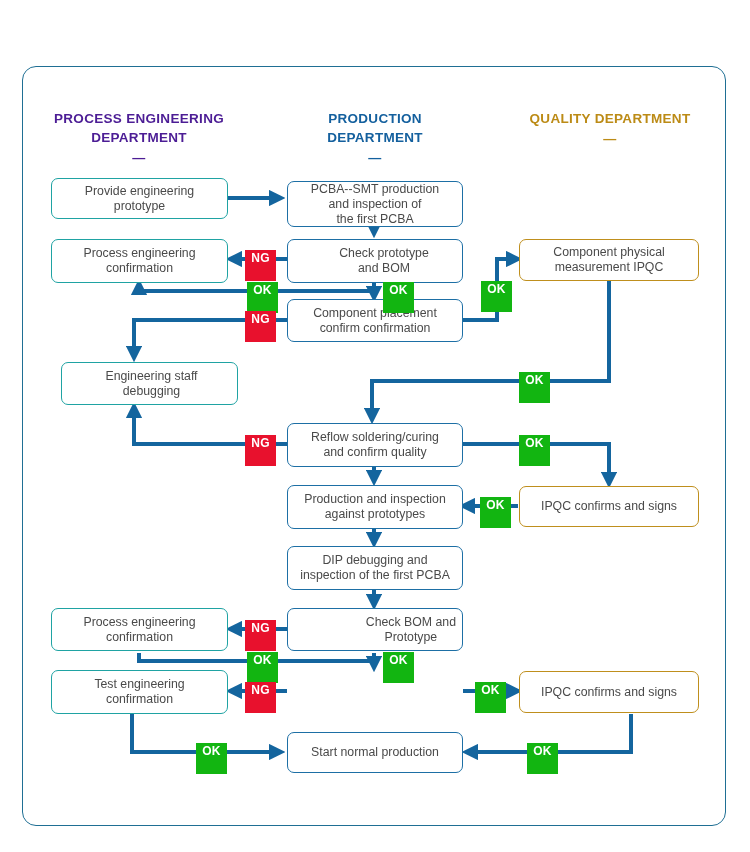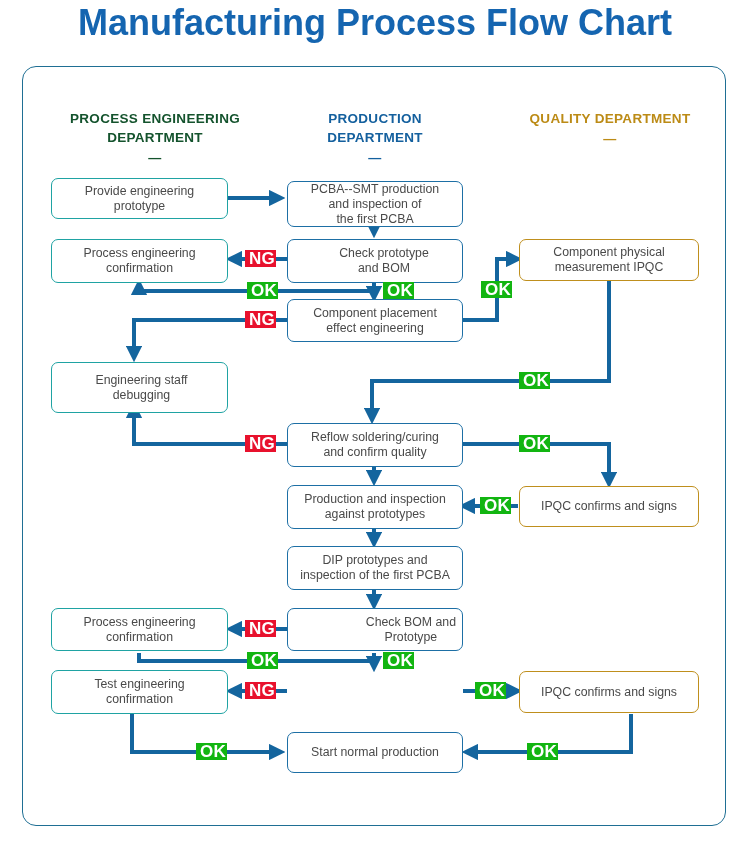--- a/index.html
+++ b/index.html
@@ -12,48 +12,47 @@
   }
   .frame{
     position:absolute;left:22px;top:66px;width:704px;height:760px;
     border:1.5px solid #1f6f94;border-radius:14px;background:#fff;box-sizing:border-box;
   }
   .dept{
     position:absolute;text-align:center;font-size:13.5px;font-weight:bold;
     line-height:19px;letter-spacing:0.3px;
   }
   .dept .dash{display:block;margin-top:7px;font-size:13px;line-height:8px;font-weight:bold;}
-  .dept-pe{color:#14532d;margin-left:16px;}
+  .dept-pe{color:#4c1d95;}
   .dept-pr{color:#14609e;}
   .dept-qa{color:#bc8b16;}
   .node{
     position:absolute;box-sizing:border-box;background:#ffffff;border-radius:7px;
     display:flex;align-items:center;justify-content:center;text-align:center;
     color:#4a4a4a;font-size:12.3px;line-height:15px;padding:2px 6px;
   }
   .node.pe{border:1.2px solid #1fa3a3;}
   .node.pr{border:1.2px solid #1d6fa5;}
   .node.qa{border:1.2px solid #bf8f1d;}
   .node span{display:block;}
   .badge{
     position:absolute;box-sizing:border-box;color:#ffffff;font-weight:bold;
-    font-size:17px;line-height:17px;text-align:center;letter-spacing:0.2px;
-    padding:0 4px;height:17px;
+    font-size:12px;line-height:17px;text-align:center;letter-spacing:0.2px;
+    padding:0 4px;height:31px;
   }
   .badge.ok{background:#12b511;}
   .badge.ng{background:#e8112d;}
   svg.wires{position:absolute;left:0;top:0;width:750px;height:852px;overflow:visible;}
   .wire{stroke:#14659e;stroke-width:4;fill:none;stroke-linecap:butt;stroke-linejoin:miter;}
 </style>
 </head>
 <body>
 
 <div id="stage">
 
-  <div class="title">Manufacturing Process Flow Chart</div>
 
   <div class="frame"></div>
 
   <div class="dept dept-pe" style="left:48px;top:109px;width:182px;">
     <span>PROCESS ENGINEERING</span>
     <span>DEPARTMENT</span>
     <span class="dash">—</span>
   </div>
   <div class="dept dept-pr" style="left:284px;top:109px;width:182px;">
     <span>PRODUCTION</span>
@@ -148,25 +147,25 @@
   <div class="node qa" style="left:519px;top:239px;width:180px;height:42px;">
     <div>
       <span>Component physical</span>
       <span>measurement IPQC</span>
     </div>
   </div>
 
   <div class="node pr" style="left:287px;top:299px;width:176px;height:43px;">
     <div>
       <span>Component placement</span>
-      <span>effect engineering</span>
-    </div>
-  </div>
-
-  <div class="node pe" style="left:51px;top:362px;width:177px;height:51px;padding-left:10px;">
+      <span>confirm confirmation</span>
+    </div>
+  </div>
+
+  <div class="node pe" style="left:61px;top:362px;width:177px;height:43px;padding-left:10px;">
     <div>
       <span>Engineering staff</span>
       <span>debugging</span>
     </div>
   </div>
 
   <div class="node pr" style="left:287px;top:423px;width:176px;height:44px;">
     <div>
       <span>Reflow soldering/curing</span>
       <span>and confirm quality</span>
@@ -181,21 +180,21 @@
   </div>
 
   <div class="node qa" style="left:519px;top:486px;width:180px;height:41px;">
     <div>
       <span>IPQC confirms and signs</span>
     </div>
   </div>
 
   <div class="node pr" style="left:287px;top:546px;width:176px;height:44px;">
     <div>
-      <span>DIP prototypes and</span>
+      <span>DIP debugging and</span>
       <span>inspection of the first PCBA</span>
     </div>
   </div>
 
   <div class="node pe" style="left:51px;top:608px;width:177px;height:43px;">
     <div>
       <span>Process engineering</span>
       <span>confirmation</span>
     </div>
   </div>

